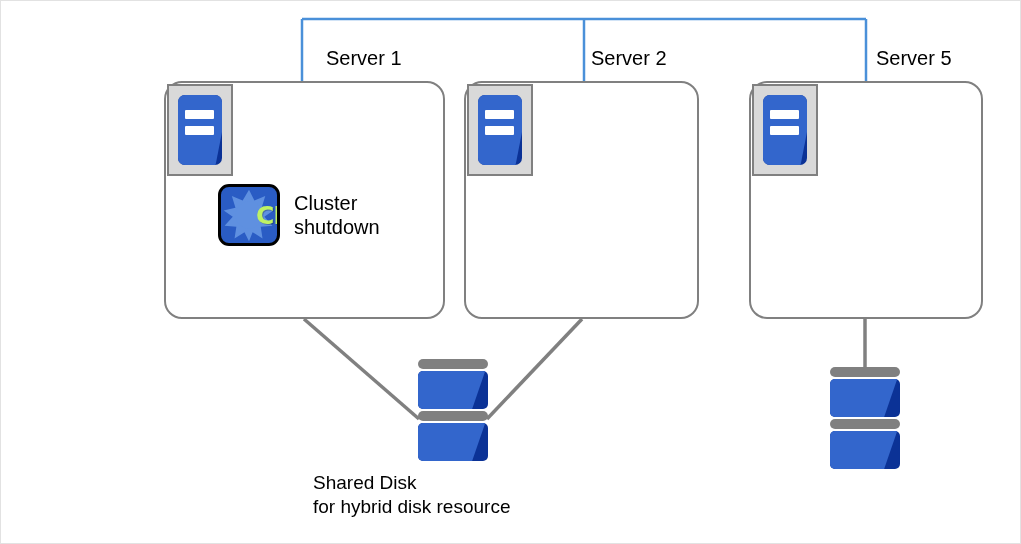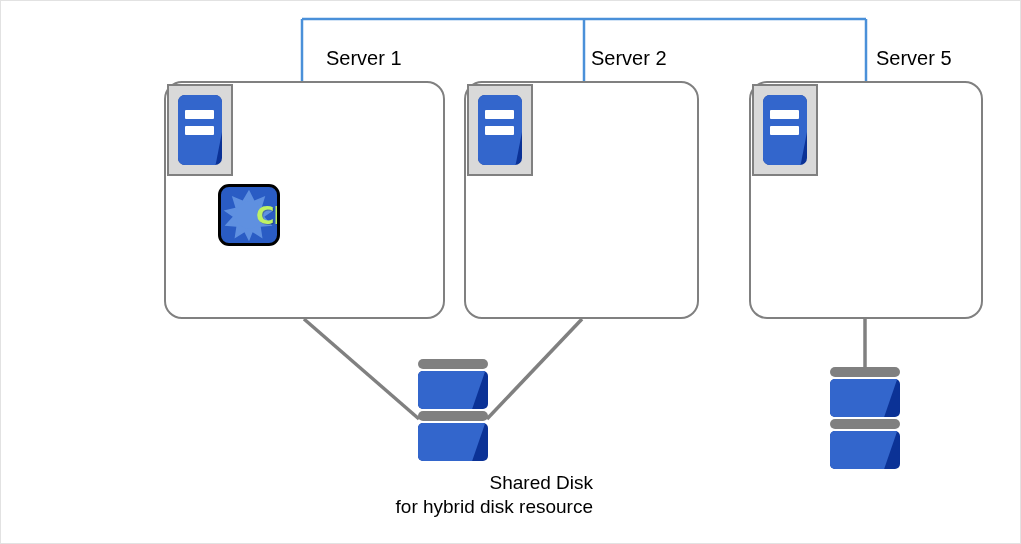--- a/index.html
+++ b/index.html
@@ -148,21 +148,21 @@
     height: 54px;
     background: #3366cc;
     transform: skewX(-19deg);
   }
   .disk .gap { height: 2px; }
 
   .disk-caption {
     position: absolute;
     font-size: 19px;
     color: #000000;
-    text-align: right;
+    text-align: left;
     line-height: 1.28;
     white-space: pre-line;
   }
 </style>
 </head>
 <body>
 
 <div id="canvas">
 
   <svg class="svg-layer" viewBox="0 0 1021 544">
@@ -192,20 +192,22 @@
   </div>
 
   <div class="cluster-item" style="left:217px; top:183px;">
     <div class="cl-icon">
       <svg class="burst" viewBox="0 0 62 62">
         <path d="M31 3 L37 15 L49 10 L45 23 L58 26 L48 33 L57 43 L44 44 L46 57 L35 50 L31 60 L26 50 L15 57 L17 44 L4 43 L13 33 L3 26 L16 23 L12 10 L24 15 Z" fill="#5f90e0"></path>
         <circle cx="31" cy="31" r="15" fill="#5f90e0"></circle>
       </svg>
       <div class="cl-text">CL</div>
     </div>
+    <div class="cluster-caption">Cluster
+shutdown</div>
   </div>
 
   <div class="server-box" style="left:463px; top:80px; width:235px; height:238px;"></div>
   <div class="server-label" style="left:590px; top:47px;">Server 2</div>
   <div class="server-icon" style="left:466px; top:83px;">
     <div class="chip">
       <div class="lt"></div>
       <div class="bar bar1"></div>
       <div class="bar bar2"></div>
     </div>

